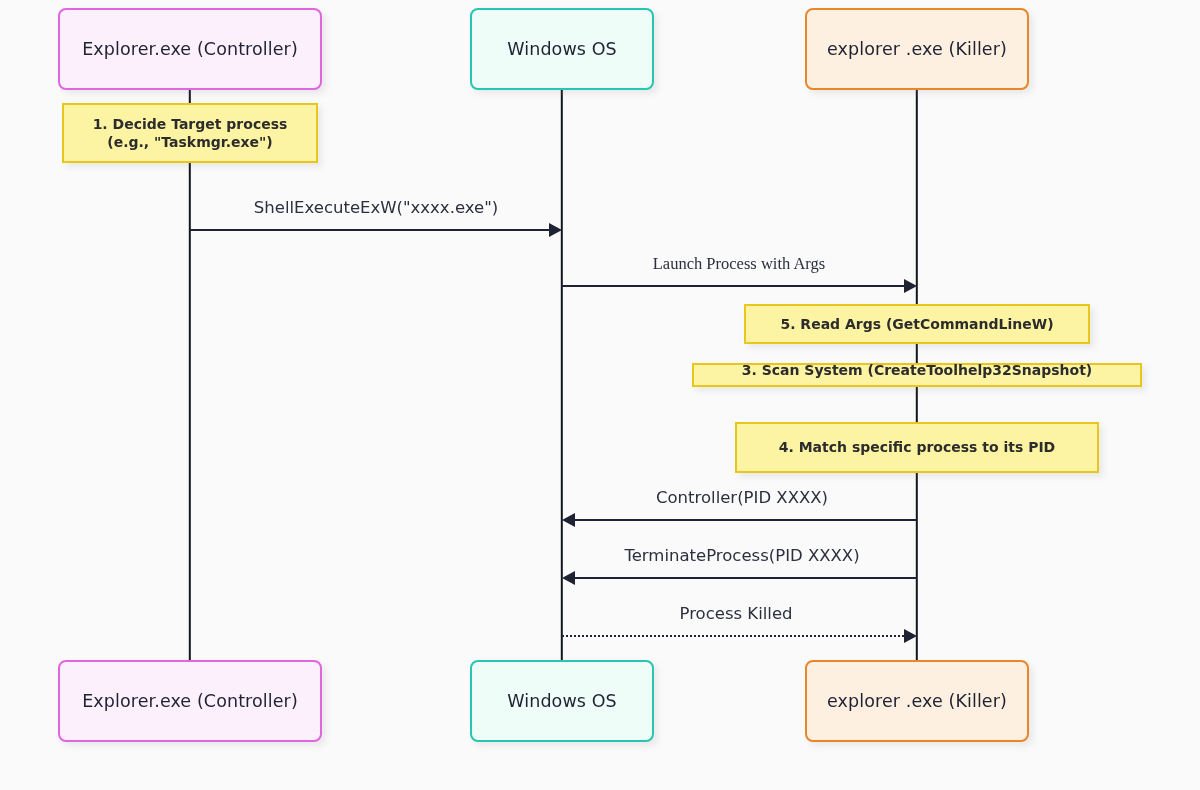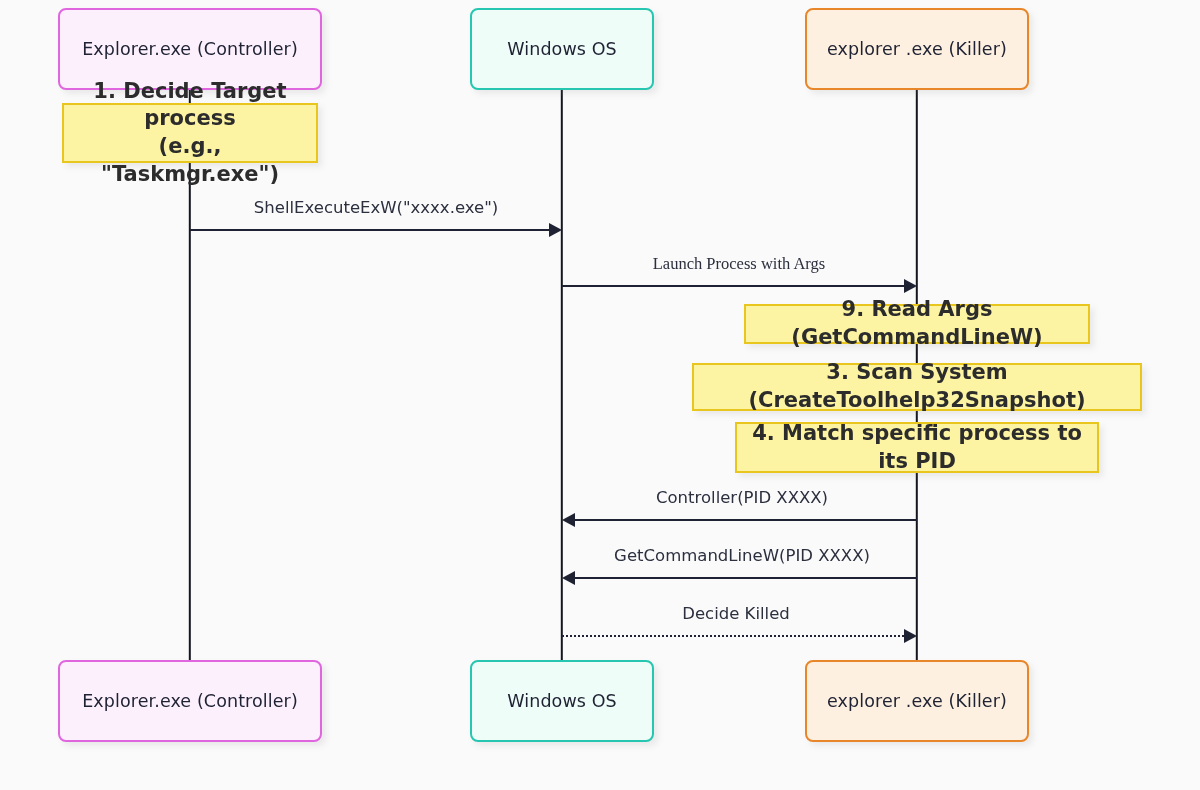--- a/index.html
+++ b/index.html
@@ -39,21 +39,21 @@
     background:#fcf3a3;
     display:flex;
     align-items:center;
     justify-content:center;
     text-align:center;
     box-shadow:4px 4px 6px rgba(120,120,130,0.13);
     z-index:6;
     padding:6px 14px;
   }
   .note-label{
-    font-size:21px;
+    font-size:14px;
     font-weight:bold;
     color:#2c2c2c;
     line-height:1.32;
     white-space:pre-line;
     font-family:"DejaVu Sans", sans-serif;
   }
 
   .msg-label{
     position:absolute;
     font-size:16.5px;
@@ -124,40 +124,40 @@
 
   <div class="msg-label" style="left:376px;top:198px;">ShellExecuteExW("xxxx.exe")</div>
   <div class="msg-line" style="left:190px;top:229px;width:359px;"></div>
   <div class="arrowhead right" style="left:549px;top:223px;"></div>
 
   <div class="msg-label" style="left:739px;top:254px;font-family:Liberation Serif, serif;">Launch Process with Args</div>
   <div class="msg-line" style="left:562px;top:285px;width:342px;"></div>
   <div class="arrowhead right" style="left:904px;top:279px;"></div>
 
   <div class="note-box" style="left:744px;top:304px;width:346px;height:40px;">
-    <span class="note-label">9. Read Args (GetCommandLineW)</span>
+    <span class="note-label">5. Read Args (GetCommandLineW)</span>
   </div>
 
-  <div class="note-box" style="left:692px;top:363px;width:450px;height:48px;">
+  <div class="note-box" style="left:692px;top:363px;width:450px;height:24px;align-items:flex-end;">
     <span class="note-label">3. Scan System (CreateToolhelp32Snapshot)</span>
   </div>
 
   <div class="note-box" style="left:735px;top:422px;width:364px;height:51px;">
     <span class="note-label">4. Match specific process to its PID</span>
   </div>
 
   <div class="msg-label" style="left:742px;top:488px;">Controller(PID XXXX)</div>
   <div class="msg-line" style="left:575px;top:519px;width:342px;"></div>
   <div class="arrowhead left" style="left:562px;top:513px;"></div>
 
-  <div class="msg-label" style="left:742px;top:546px;">GetCommandLineW(PID XXXX)</div>
+  <div class="msg-label" style="left:742px;top:546px;">TerminateProcess(PID XXXX)</div>
   <div class="msg-line" style="left:575px;top:577px;width:342px;"></div>
   <div class="arrowhead left" style="left:562px;top:571px;"></div>
 
-  <div class="msg-label" style="left:736px;top:604px;">Decide Killed</div>
+  <div class="msg-label" style="left:736px;top:604px;">Process Killed</div>
   <div class="msg-line dotted" style="left:562px;top:635px;width:342px;"></div>
   <div class="arrowhead right" style="left:904px;top:629px;"></div>
 
   <div class="participant-box" style="left:58px;top:660px;width:264px;height:82px;border-color:#e066e0;background:#fdf0fd;">
     <span class="participant-label">Explorer.exe (Controller)</span>
   </div>
   <div class="participant-box" style="left:470px;top:660px;width:184px;height:82px;border-color:#26c6b0;background:#effdf9;">
     <span class="participant-label">Windows OS</span>
   </div>
   <div class="participant-box" style="left:805px;top:660px;width:224px;height:82px;border-color:#e8862a;background:#fdf0e0;">

